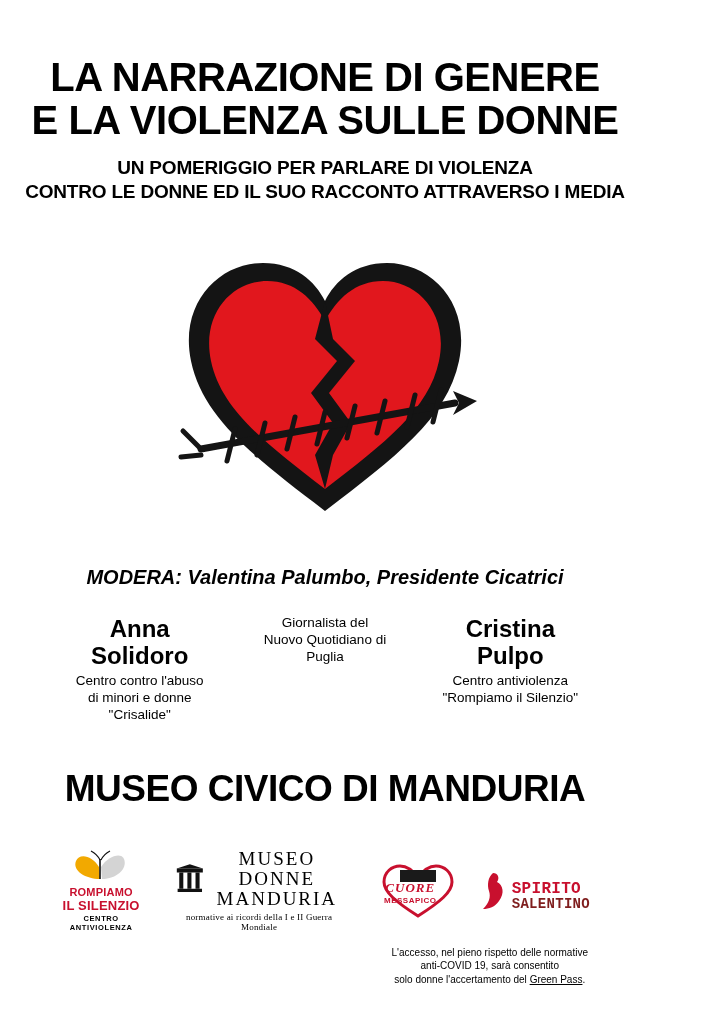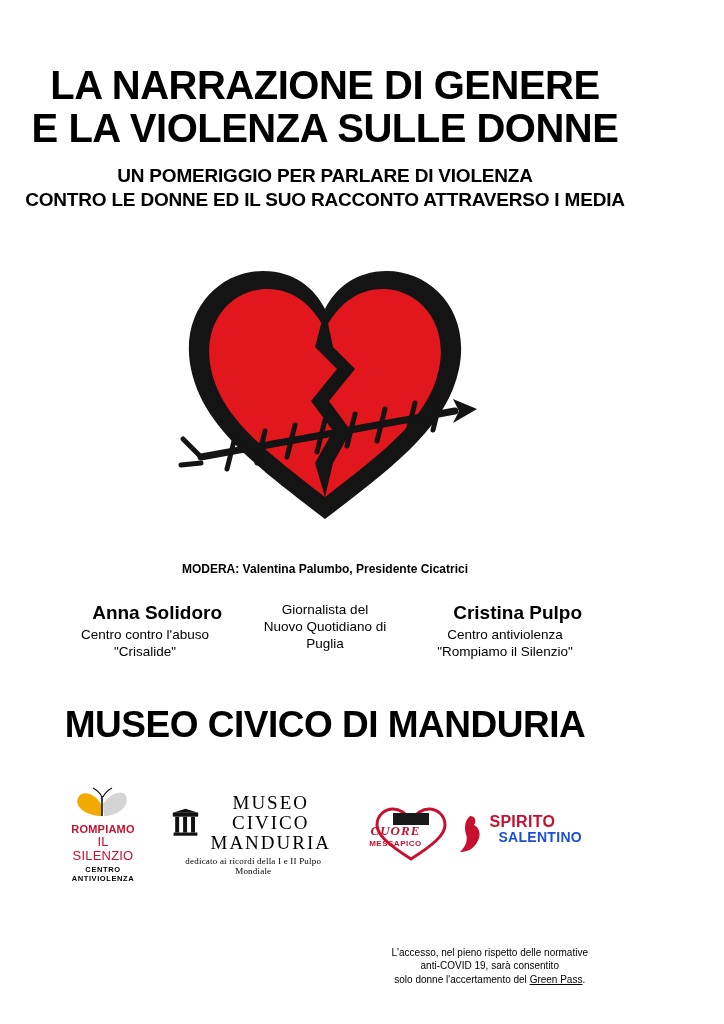--- a/index.html
+++ b/index.html
@@ -12,21 +12,21 @@
     background: #ffffff;
     font-family: "Liberation Sans", sans-serif;
     color: #000000;
     overflow: hidden;
   }
   .poster {
     position: relative;
     width: 650px;
     height: 1024px;
     box-sizing: border-box;
-    padding: 8px;
+    padding: 0;
   }
 
   
   .title-block {
     padding-top: 56px;
     text-align: center;
   }
   .title-line {
     font-family: "Liberation Sans", sans-serif;
     font-weight: bold;
@@ -51,44 +51,44 @@
   .heart-wrap {
     margin-top: 34px;
     display: flex;
     justify-content: center;
     align-items: center;
     height: 300px;
   }
 
   
   .moderator {
-    margin-top: 16px;
-    text-align: center;
-    font-size: 12px;
-    font-weight: bold;
+    margin-top: 28px;
+    text-align: center;
+    font-size: 20px;
+    font-weight: bold;
+    font-style: italic;
   }
 
   
   .speakers {
     margin-top: 26px;
     display: flex;
     justify-content: center;
     gap: 26px;
     padding: 0 60px;
   }
   .speaker {
     flex: 1 1 0;
     text-align: center;
   }
   .speaker-name {
-    font-size: 19px;
+    font-size: 24px;
     font-weight: bold;
     line-height: 1.15;
     margin-bottom: 3px;
-    text-align: right;
   }
   .speaker-role {
     font-size: 13.5px;
     line-height: 1.25;
   }
 
   
   .when-where {
     margin-top: 44px;
     text-align: center;
@@ -124,21 +124,21 @@
 
   .logo1-text1 {
     font-size: 11px;
     font-weight: bold;
     color: #c8102e;
     letter-spacing: 0.2px;
     line-height: 1.05;
   }
   .logo1-text2 {
     font-size: 13px;
-    font-weight: normal;
+    font-weight: bold;
     color: #c8102e;
     letter-spacing: 0.2px;
     line-height: 1.05;
   }
   .logo1-text3 {
     font-size: 7.5px;
     font-weight: bold;
     letter-spacing: 0.6px;
     margin-top: 2px;
   }
@@ -171,37 +171,37 @@
   }
   .logo3-mess {
     font-size: 8px;
     font-weight: bold;
     color: #c8102e;
     letter-spacing: 0.5px;
   }
 
   .logo4-wrap {
     display: flex;
-    align-items: flex-start;
+    align-items: flex-end;
     gap: 5px;
+    font-family: Liberation Mono, monospace;
   }
   .logo4-text1 {
     font-size: 16px;
     font-weight: bold;
     color: #c8102e;
     line-height: 1;
     letter-spacing: 0.3px;
   }
   .logo4-text2 {
     font-size: 14px;
     font-weight: bold;
-    color: #1d4ed8;
+    color: #7f1d1d;
     line-height: 1;
     letter-spacing: 0.3px;
-    margin-left: 9px;
   }
 
   
   .covid {
     position: absolute;
     right: 62px;
     bottom: 38px;
     text-align: center;
     font-size: 10px;
     line-height: 1.35;
@@ -269,20 +269,21 @@
       </g>
     </svg>
   </div>
 
   <div class="moderator">MODERA: Valentina Palumbo, Presidente Cicatrici</div>
 
   <div class="speakers">
     <div class="speaker">
       <div class="speaker-name">Anna Solidoro</div>
       <div class="speaker-role">Centro contro l'abuso</div>
+      <div class="speaker-role">di minori e donne</div>
       <div class="speaker-role">"Crisalide"</div>
     </div>
     <div class="speaker">
       <div class="speaker-role">Giornalista del</div>
       <div class="speaker-role">Nuovo Quotidiano di Puglia</div>
       <div class="speaker-role"></div>
     </div>
     <div class="speaker">
       <div class="speaker-name">Cristina Pulpo</div>
       <div class="speaker-role">Centro antiviolenza</div>
@@ -314,25 +315,25 @@
       <div style="display:flex; align-items:center; gap:8px;">
         <svg width="34" height="36" viewBox="0 0 34 36" aria-hidden="true">
           <rect x="2" y="30" width="30" height="4" fill="#111"></rect>
           <rect x="4" y="10" width="5" height="20" fill="#111"></rect>
           <rect x="14" y="10" width="5" height="20" fill="#111"></rect>
           <rect x="24" y="10" width="5" height="20" fill="#111"></rect>
           <rect x="1" y="5" width="32" height="5" fill="#111"></rect>
           <path d="M1 5 L17 0 L33 5 Z" fill="#111"></path>
         </svg>
         <div>
-          <div class="logo2-main">MUSEO CIVICO</div>
+          <div class="logo2-main">MUSEO DONNE</div>
           <div class="logo2-main">MANDURIA</div>
         </div>
       </div>
-      <div class="logo2-sub">dedicato ai ricordi della I e II Pulpo Mondiale</div>
+      <div class="logo2-sub">normative ai ricordi della I e II Guerra Mondiale</div>
     </div>
 
     <div class="logo logo3-box">
       <svg width="84" height="62" viewBox="0 0 84 62" style="position:absolute;left:0;top:0;" aria-hidden="true">
         <path d="M42 56 C 20 42, 8 32, 8 22 C 8 12, 16 6, 24 6 C 32 6, 38 12, 42 18
                  C 46 12, 52 6, 60 6 C 68 6, 76 12, 76 22 C 76 32, 64 42, 42 56 Z" fill="none" stroke="#c8102e" stroke-width="3"></path>
         <rect x="24" y="10" width="36" height="12" fill="#1a1a1a"></rect>
       </svg>
       <div style="position:absolute; left:0; right:0; top:20px;">
         <div class="logo3-cuore">CUORE</div>

